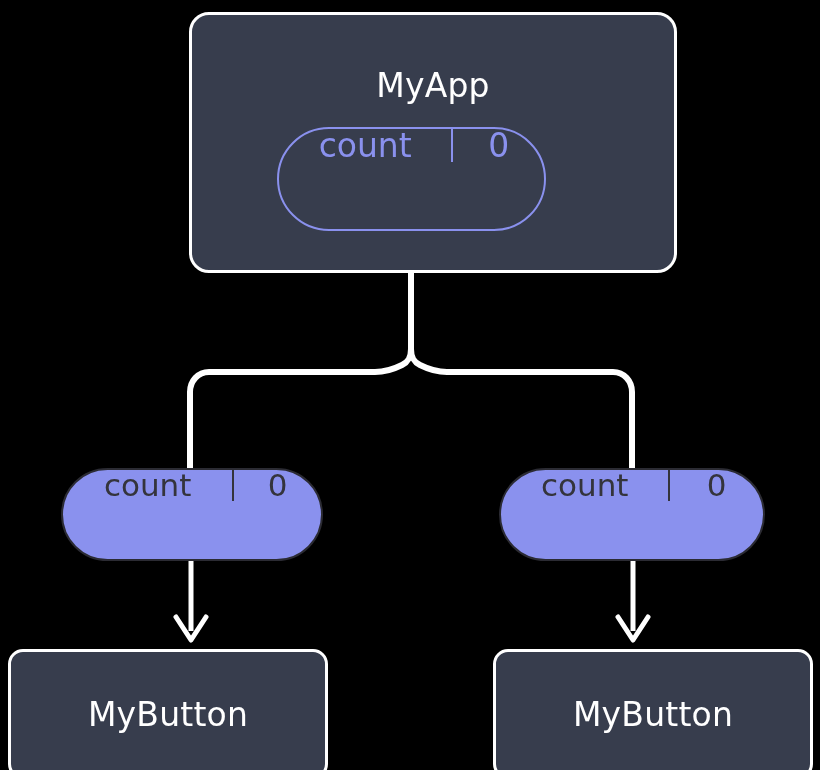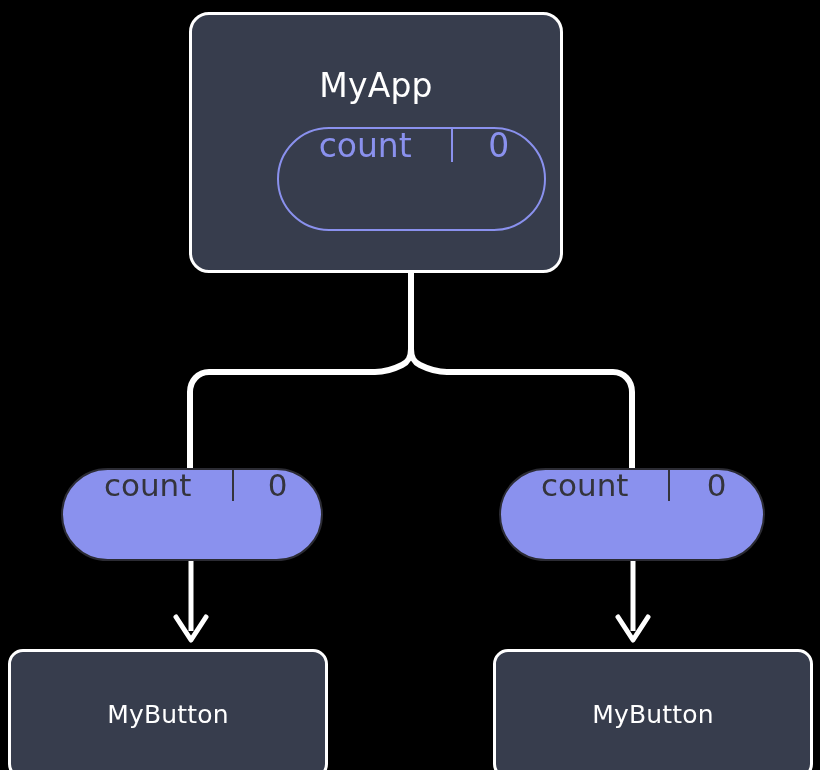--- a/index.html
+++ b/index.html
@@ -48,37 +48,37 @@
     font-weight: 400;
     letter-spacing: 0.2px;
     line-height: 1;
     white-space: nowrap;
   }
 
   
   #node-myapp {
     left: 189px;
     top: 12px;
-    width: 374px;
+    width: 488px;
     height: 261px;
     border-radius: 20px;
   }
   #node-myapp .component-title {
     margin-top: 54px;
   }
 
   
   .leaf-box {
     height: 130px;
     justify-content: center;
     border-radius: 15px;
   }
   #node-mybutton-left  { left: 8px;   top: 649px; width: 320px; }
   #node-mybutton-right { left: 493px; top: 649px; width: 320px; }
-  .leaf-box .component-title { font-size: 25px; }
+  .leaf-box .component-title { font-size: 33px; }
 
   
   .state-pill {
     position: absolute;
     z-index: 3;
     display: flex;
     align-items: flex-start;
     border-radius: 999px;
     overflow: hidden;
   }

